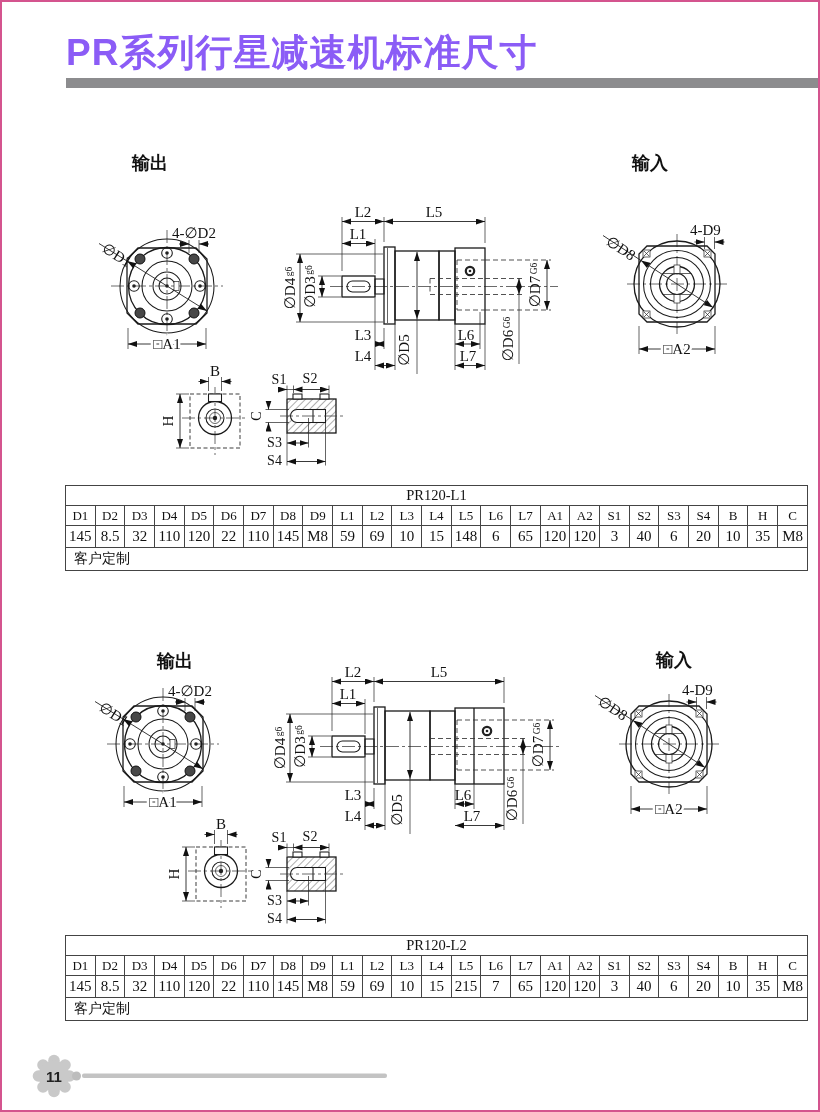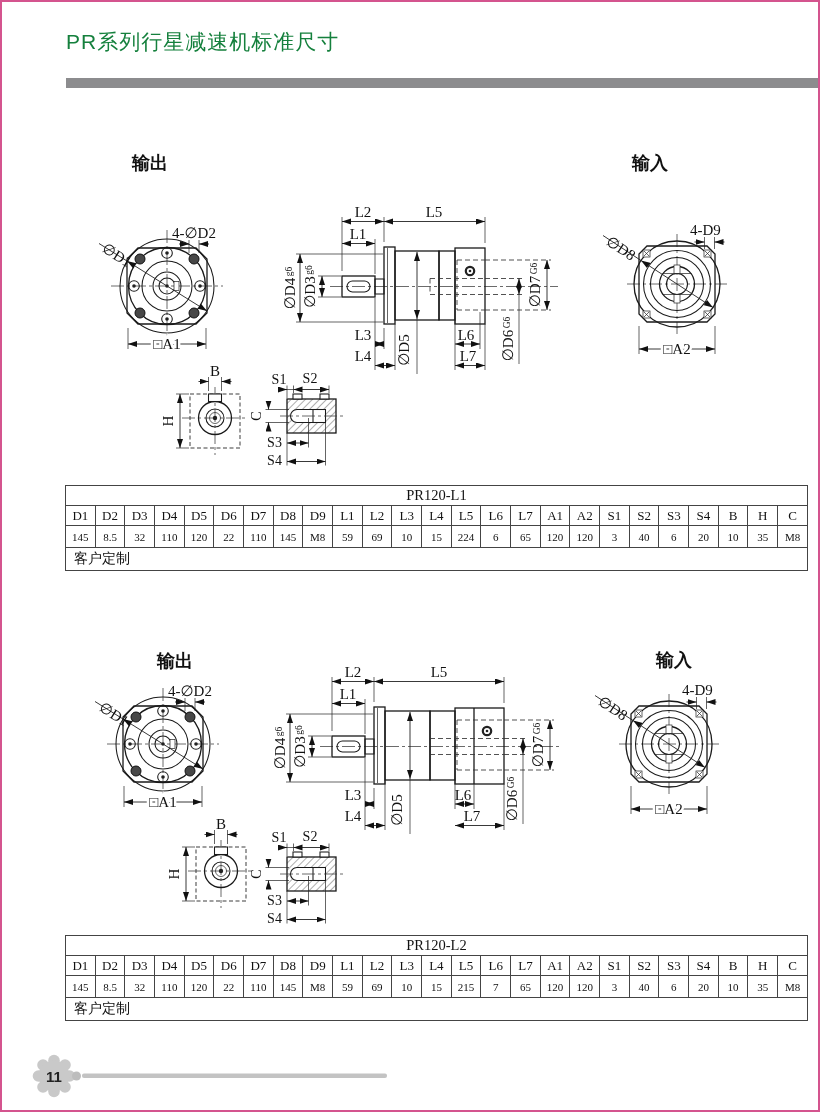--- a/index.html
+++ b/index.html
@@ -1,20 +1,20 @@
 <!DOCTYPE html>
 <html><head>
 <meta charset="utf-8">
 <style>
   html,body{margin:0;padding:0;background:#e9e9e9;}
   .page{position:relative;width:820px;height:1112px;margin:0 auto;background:#fff;
         border:2px solid #d4548e;box-sizing:border-box;overflow:hidden;
         font-family:"Liberation Sans",sans-serif;}
-  .title{position:absolute;left:64px;top:26px;font-size:21px;font-weight:normal;
-         color:#15803d;letter-spacing:1px;white-space:nowrap;}
+  .title{position:absolute;left:64px;top:26px;font-size:37px;font-weight:bold;
+         color:#8b5cf6;letter-spacing:1px;white-space:nowrap;}
   .title-bar{position:absolute;left:64px;top:76px;width:752px;height:10px;background:#8c8c8e;}
   svg.layer{position:absolute;left:0;width:820px;}
 
   
   .ol{fill:none;stroke:#1a1a1a;stroke-width:1.3;}
   .o2{fill:none;stroke:#1a1a1a;stroke-width:1.05;}
   .tl{fill:none;stroke:#222;stroke-width:0.9;}
   .t7{fill:none;stroke:#222;stroke-width:0.7;}
   .cl{fill:none;stroke:#3a3a3a;stroke-width:0.75;stroke-dasharray:13 3 3 3;}
   .dl{fill:none;stroke:#333;stroke-width:0.85;stroke-dasharray:5 3;}
@@ -27,21 +27,21 @@
   .dts{font-family:"Liberation Serif","DejaVu Sans",serif;font-size:14px;fill:#111;}
   .fit{font-size:9.5px;}
   .cjk{font-family:"Liberation Sans","DejaVu Sans",sans-serif;font-weight:bold;font-size:18px;fill:#111;}
   .halo{paint-order:stroke;stroke:#fff;stroke-width:5px;}
 
   
   .dim-table{position:absolute;left:63px;width:743px;border-collapse:collapse;table-layout:fixed;
              text-align:center;color:#111;font-family:"Liberation Serif","DejaVu Sans",serif;}
   .dim-table td{border:1px solid #444;font-size:13px;height:19px;padding:0;overflow:hidden;white-space:nowrap;}
   .dim-table tr.t-title td{font-size:14.5px;height:19px;}
-  .dim-table tr.t-values td{height:21px;font-size:11px;}
+  .dim-table tr.t-values td{height:21px;font-size:15px;}
   .dim-table tr.t-footer td{text-align:left;padding:2px 4px 2px 8px;font-size:14px;height:18px;
              font-family:"Liberation Sans","DejaVu Sans",sans-serif;}
 </style>
 </head>
 <body>
 
 <div class="page">
 
   <div class="title">PR系列行星减速机标准尺寸</div>
   <div class="title-bar"></div>
@@ -260,21 +260,21 @@
           <td>110</td>
           <td>120</td>
           <td>22</td>
           <td>110</td>
           <td>145</td>
           <td>M8</td>
           <td>59</td>
           <td>69</td>
           <td>10</td>
           <td>15</td>
-          <td>224</td>
+          <td>148</td>
           <td>6</td>
           <td>65</td>
           <td>120</td>
           <td>120</td>
           <td>3</td>
           <td>40</td>
           <td>6</td>
           <td>20</td>
           <td>10</td>
           <td>35</td>

